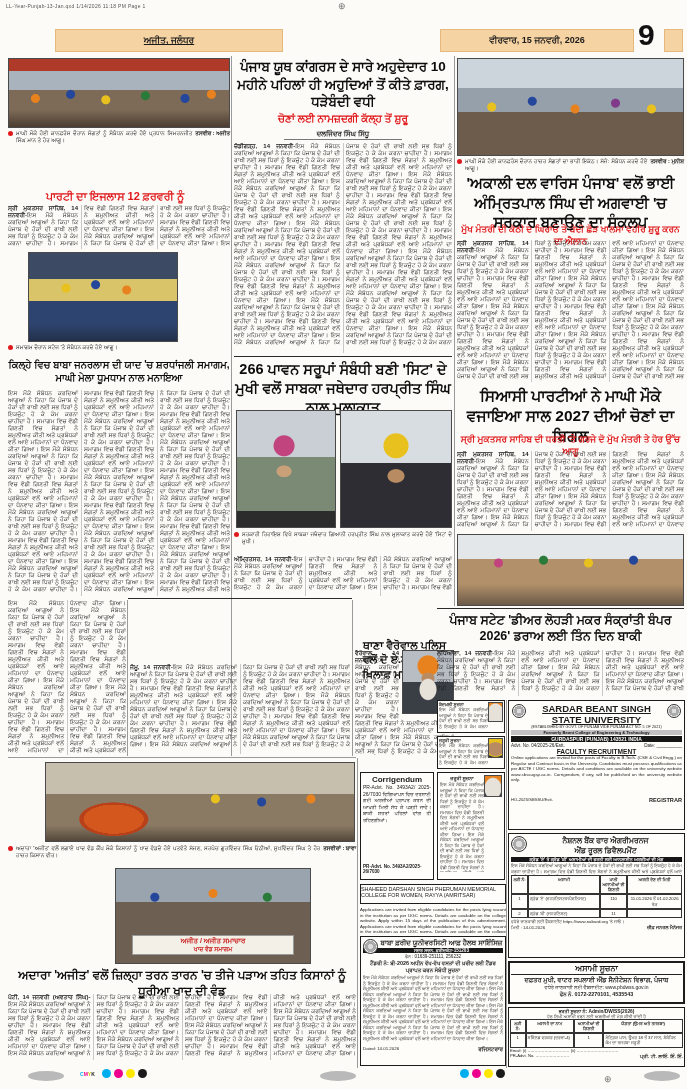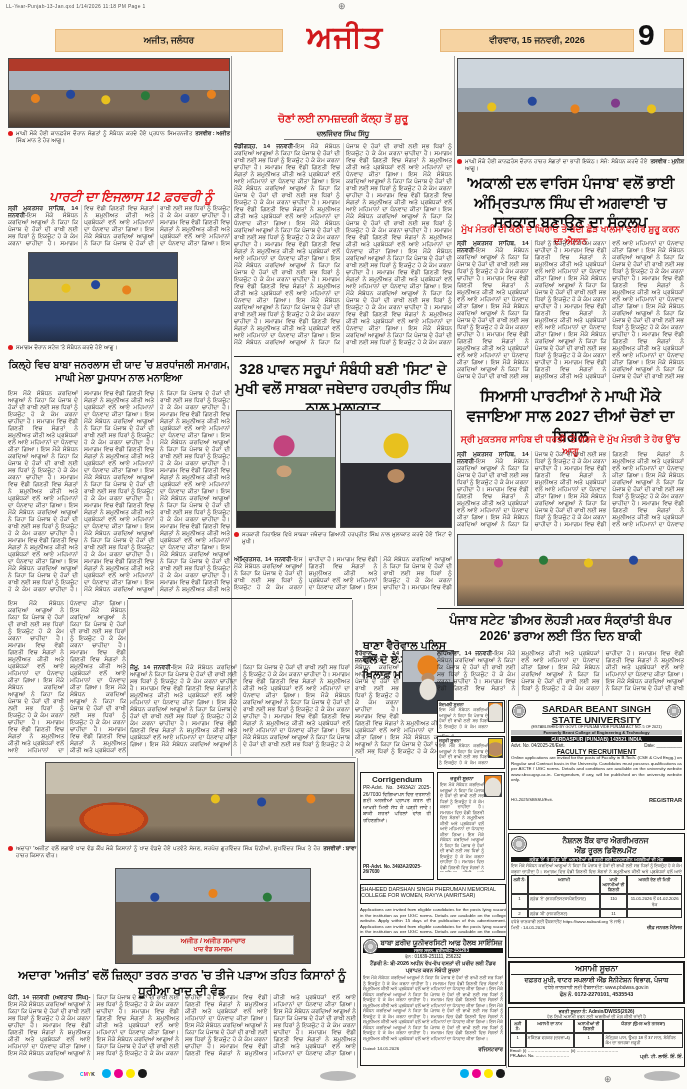--- a/index.html
+++ b/index.html
@@ -95,66 +95,66 @@
 </style>
 </head>
 <body>
 
 <div id="page">
 
   <div class="abs printline" style="left:6px;top:3px;width:420px;">LL-Year-Punjab-13-Jan.qxd   1/14/2026   11:18 PM   Page 1</div>
   <div class="abs reg" style="left:338px;top:1px;">⊕</div>
 
   <div class="abs peach" style="left:55px;top:29px;width:226px;height:21px;display:flex;align-items:center;justify-content:center;">
-    <span style="font-size:9px;font-weight:bold;">ਅਜੀਤ, ਜਲੰਧਰ</span>
-  </div>
-  <div class="abs masthead" style="left:295px;top:20px;width:100px;">ਅਜੀਤ</div>
+    <span style="font-size:9px;font-weight:bold;text-decoration:underline;">ਅਜੀਤ, ਜਲੰਧਰ</span>
+  </div>
   <div class="abs peach" style="left:440px;top:29px;width:192px;height:21px;display:flex;align-items:center;justify-content:center;">
     <span style="font-size:9px;font-weight:bold;">ਵੀਰਵਾਰ, 15 ਜਨਵਰੀ, 2026</span>
   </div>
   <div class="abs pagenum" style="left:638px;top:18px;">9</div>
   <div class="abs peach" style="left:664px;top:29px;width:17px;height:21px;"></div>
 
   <div class="abs vline" style="left:231px;top:56px;height:700px;"></div>
   <div class="abs vline" style="left:454px;top:56px;height:550px;"></div>
   <div class="abs vline" style="left:357px;top:758px;height:310px;"></div>
   <div class="abs vline" style="left:506px;top:700px;height:368px;"></div>
   <div class="abs hline" style="left:8px;top:757px;width:348px;"></div>
 
   <div class="abs photo crowd-a" style="left:8px;top:58px;width:222px;height:70px;"></div>
   <div class="abs cap" style="left:8px;top:130px;width:222px;">
     <span class="bullet"></span>
     <span class="txt">ਮਾਘੀ ਮੌਕੇ ਹੋਈ ਕਾਨਫ਼ਰੰਸ ਦੌਰਾਨ ਸੰਗਤਾਂ ਨੂੰ ਸੰਬੋਧਨ ਕਰਦੇ ਹੋਏ ਪ੍ਰਧਾਨ ਸਿਮਰਨਜੀਤ ਸਿੰਘ ਮਾਨ ਤੇ ਹੋਰ ਆਗੂ।</span>
     <b>ਤਸਵੀਰ : ਅਜੀਤ</b>
   </div>
-  <div class="abs hl red" style="left:20px;top:189px;width:222px;font-size:13px;font-style:italic;">ਪਾਰਟੀ ਦਾ ਇਜਲਾਸ 12 ਫ਼ਰਵਰੀ ਨੂੰ</div>
+  <div class="abs hl red" style="left:4px;top:189px;width:222px;font-size:11px;">ਪਾਰਟੀ ਦਾ ਇਜਲਾਸ 12 ਫ਼ਰਵਰੀ ਨੂੰ</div>
   <div class="abs body cols3" style="left:8px;top:205px;width:222px;height:44px;">
     <b>ਸ੍ਰੀ ਮੁਕਤਸਰ ਸਾਹਿਬ, 14 ਜਨਵਰੀ-</b><span>ਇਸ ਮੌਕੇ ਸੰਬੋਧਨ ਕਰਦਿਆਂ ਆਗੂਆਂ ਨੇ ਕਿਹਾ ਕਿ ਪੰਜਾਬ ਦੇ ਹੱਕਾਂ ਦੀ ਰਾਖੀ ਲਈ ਸਭ ਧਿਰਾਂ ਨੂੰ ਇਕਜੁੱਟ ਹੋ ਕੇ ਕੰਮ ਕਰਨਾ ਚਾਹੀਦਾ ਹੈ। ਸਮਾਗਮ ਵਿਚ ਵੱਡੀ ਗਿਣਤੀ ਵਿਚ ਸੰਗਤਾਂ ਨੇ ਸ਼ਮੂਲੀਅਤ ਕੀਤੀ ਅਤੇ ਪ੍ਰਬੰਧਕਾਂ ਵਲੋਂ ਆਏ ਮਹਿਮਾਨਾਂ ਦਾ ਧੰਨਵਾਦ ਕੀਤਾ ਗਿਆ। ਇਸ ਮੌਕੇ ਸੰਬੋਧਨ ਕਰਦਿਆਂ ਆਗੂਆਂ ਨੇ ਕਿਹਾ ਕਿ ਪੰਜਾਬ ਦੇ ਹੱਕਾਂ ਦੀ ਰਾਖੀ ਲਈ ਸਭ ਧਿਰਾਂ ਨੂੰ ਇਕਜੁੱਟ ਹੋ ਕੇ ਕੰਮ ਕਰਨਾ ਚਾਹੀਦਾ ਹੈ। ਸਮਾਗਮ ਵਿਚ ਵੱਡੀ ਗਿਣਤੀ ਵਿਚ ਸੰਗਤਾਂ ਨੇ ਸ਼ਮੂਲੀਅਤ ਕੀਤੀ ਅਤੇ ਪ੍ਰਬੰਧਕਾਂ ਵਲੋਂ ਆਏ ਮਹਿਮਾਨਾਂ ਦਾ ਧੰਨਵਾਦ ਕੀਤਾ ਗਿਆ। ਇਸ ਮੌਕੇ ਸੰਬੋਧਨ ਕਰਦਿਆਂ ਆਗੂਆਂ ਨੇ ਕਿਹਾ ਕਿ ਪੰਜਾਬ ਦੇ ਹੱਕਾਂ ਦੀ ਰਾਖੀ ਲਈ ਸਭ ਧਿਰਾਂ ਨੂੰ ਇਕਜੁੱਟ ਹੋ ਕੇ ਕੰਮ ਕਰਨਾ ਚਾਹੀਦਾ ਹੈ। ਸਮਾਗਮ ਵਿਚ ਵੱਡੀ ਗਿਣਤੀ ਵਿਚ ਸੰਗਤਾਂ ਨੇ ਸ਼ਮੂਲੀਅਤ ਕੀਤੀ ਅਤੇ ਪ੍ਰਬੰਧਕਾਂ ਵਲੋਂ ਆਏ ਮਹਿਮਾਨਾਂ ਦਾ ਧੰਨਵਾਦ ਕੀਤਾ ਗਿਆ। </span>
   </div>
   <div class="abs photo stage" style="left:28px;top:252px;width:150px;height:90px;"></div>
   <div class="abs cap" style="left:8px;top:344px;width:222px;">
     <span class="bullet"></span>
     <span class="txt">ਸਮਾਗਮ ਦੌਰਾਨ ਸਟੇਜ 'ਤੇ ਸੰਬੋਧਨ ਕਰਦੇ ਹੋਏ ਆਗੂ।</span>
   </div>
   <div class="abs hl" style="left:8px;top:358px;width:222px;font-size:10px;">ਕਿਲ੍ਹੇ ਵਿਚ ਬਾਬਾ ਜਨਰਲਾਸ ਦੀ ਯਾਦ 'ਚ ਸ਼ਰਧਾਂਜਲੀ ਸਮਾਗਮ, ਮਾਘੀ ਮੇਲਾ ਧੂਮਧਾਮ ਨਾਲ ਮਨਾਇਆ</div>
   <div class="abs body cols3" style="left:8px;top:390px;width:222px;height:206px;">
     <span>ਇਸ ਮੌਕੇ ਸੰਬੋਧਨ ਕਰਦਿਆਂ ਆਗੂਆਂ ਨੇ ਕਿਹਾ ਕਿ ਪੰਜਾਬ ਦੇ ਹੱਕਾਂ ਦੀ ਰਾਖੀ ਲਈ ਸਭ ਧਿਰਾਂ ਨੂੰ ਇਕਜੁੱਟ ਹੋ ਕੇ ਕੰਮ ਕਰਨਾ ਚਾਹੀਦਾ ਹੈ। ਸਮਾਗਮ ਵਿਚ ਵੱਡੀ ਗਿਣਤੀ ਵਿਚ ਸੰਗਤਾਂ ਨੇ ਸ਼ਮੂਲੀਅਤ ਕੀਤੀ ਅਤੇ ਪ੍ਰਬੰਧਕਾਂ ਵਲੋਂ ਆਏ ਮਹਿਮਾਨਾਂ ਦਾ ਧੰਨਵਾਦ ਕੀਤਾ ਗਿਆ। ਇਸ ਮੌਕੇ ਸੰਬੋਧਨ ਕਰਦਿਆਂ ਆਗੂਆਂ ਨੇ ਕਿਹਾ ਕਿ ਪੰਜਾਬ ਦੇ ਹੱਕਾਂ ਦੀ ਰਾਖੀ ਲਈ ਸਭ ਧਿਰਾਂ ਨੂੰ ਇਕਜੁੱਟ ਹੋ ਕੇ ਕੰਮ ਕਰਨਾ ਚਾਹੀਦਾ ਹੈ। ਸਮਾਗਮ ਵਿਚ ਵੱਡੀ ਗਿਣਤੀ ਵਿਚ ਸੰਗਤਾਂ ਨੇ ਸ਼ਮੂਲੀਅਤ ਕੀਤੀ ਅਤੇ ਪ੍ਰਬੰਧਕਾਂ ਵਲੋਂ ਆਏ ਮਹਿਮਾਨਾਂ ਦਾ ਧੰਨਵਾਦ ਕੀਤਾ ਗਿਆ। ਇਸ ਮੌਕੇ ਸੰਬੋਧਨ ਕਰਦਿਆਂ ਆਗੂਆਂ ਨੇ ਕਿਹਾ ਕਿ ਪੰਜਾਬ ਦੇ ਹੱਕਾਂ ਦੀ ਰਾਖੀ ਲਈ ਸਭ ਧਿਰਾਂ ਨੂੰ ਇਕਜੁੱਟ ਹੋ ਕੇ ਕੰਮ ਕਰਨਾ ਚਾਹੀਦਾ ਹੈ। ਸਮਾਗਮ ਵਿਚ ਵੱਡੀ ਗਿਣਤੀ ਵਿਚ ਸੰਗਤਾਂ ਨੇ ਸ਼ਮੂਲੀਅਤ ਕੀਤੀ ਅਤੇ ਪ੍ਰਬੰਧਕਾਂ ਵਲੋਂ ਆਏ ਮਹਿਮਾਨਾਂ ਦਾ ਧੰਨਵਾਦ ਕੀਤਾ ਗਿਆ। ਇਸ ਮੌਕੇ ਸੰਬੋਧਨ ਕਰਦਿਆਂ ਆਗੂਆਂ ਨੇ ਕਿਹਾ ਕਿ ਪੰਜਾਬ ਦੇ ਹੱਕਾਂ ਦੀ ਰਾਖੀ ਲਈ ਸਭ ਧਿਰਾਂ ਨੂੰ ਇਕਜੁੱਟ ਹੋ ਕੇ ਕੰਮ ਕਰਨਾ ਚਾਹੀਦਾ ਹੈ। ਸਮਾਗਮ ਵਿਚ ਵੱਡੀ ਗਿਣਤੀ ਵਿਚ ਸੰਗਤਾਂ ਨੇ ਸ਼ਮੂਲੀਅਤ ਕੀਤੀ ਅਤੇ ਪ੍ਰਬੰਧਕਾਂ ਵਲੋਂ ਆਏ ਮਹਿਮਾਨਾਂ ਦਾ ਧੰਨਵਾਦ ਕੀਤਾ ਗਿਆ। ਇਸ ਮੌਕੇ ਸੰਬੋਧਨ ਕਰਦਿਆਂ ਆਗੂਆਂ ਨੇ ਕਿਹਾ ਕਿ ਪੰਜਾਬ ਦੇ ਹੱਕਾਂ ਦੀ ਰਾਖੀ ਲਈ ਸਭ ਧਿਰਾਂ ਨੂੰ ਇਕਜੁੱਟ ਹੋ ਕੇ ਕੰਮ ਕਰਨਾ ਚਾਹੀਦਾ ਹੈ। ਸਮਾਗਮ ਵਿਚ ਵੱਡੀ ਗਿਣਤੀ ਵਿਚ ਸੰਗਤਾਂ ਨੇ ਸ਼ਮੂਲੀਅਤ ਕੀਤੀ ਅਤੇ ਪ੍ਰਬੰਧਕਾਂ ਵਲੋਂ ਆਏ ਮਹਿਮਾਨਾਂ ਦਾ ਧੰਨਵਾਦ ਕੀਤਾ ਗਿਆ। ਇਸ ਮੌਕੇ ਸੰਬੋਧਨ ਕਰਦਿਆਂ ਆਗੂਆਂ ਨੇ ਕਿਹਾ ਕਿ ਪੰਜਾਬ ਦੇ ਹੱਕਾਂ ਦੀ ਰਾਖੀ ਲਈ ਸਭ ਧਿਰਾਂ ਨੂੰ ਇਕਜੁੱਟ ਹੋ ਕੇ ਕੰਮ ਕਰਨਾ ਚਾਹੀਦਾ ਹੈ। ਸਮਾਗਮ ਵਿਚ ਵੱਡੀ ਗਿਣਤੀ ਵਿਚ ਸੰਗਤਾਂ ਨੇ ਸ਼ਮੂਲੀਅਤ ਕੀਤੀ ਅਤੇ ਪ੍ਰਬੰਧਕਾਂ ਵਲੋਂ ਆਏ ਮਹਿਮਾਨਾਂ ਦਾ ਧੰਨਵਾਦ ਕੀਤਾ ਗਿਆ। ਇਸ ਮੌਕੇ ਸੰਬੋਧਨ ਕਰਦਿਆਂ ਆਗੂਆਂ ਨੇ ਕਿਹਾ ਕਿ ਪੰਜਾਬ ਦੇ ਹੱਕਾਂ ਦੀ ਰਾਖੀ ਲਈ ਸਭ ਧਿਰਾਂ ਨੂੰ ਇਕਜੁੱਟ ਹੋ ਕੇ ਕੰਮ ਕਰਨਾ ਚਾਹੀਦਾ ਹੈ। ਸਮਾਗਮ ਵਿਚ ਵੱਡੀ ਗਿਣਤੀ ਵਿਚ ਸੰਗਤਾਂ ਨੇ ਸ਼ਮੂਲੀਅਤ ਕੀਤੀ ਅਤੇ ਪ੍ਰਬੰਧਕਾਂ ਵਲੋਂ ਆਏ ਮਹਿਮਾਨਾਂ ਦਾ ਧੰਨਵਾਦ ਕੀਤਾ ਗਿਆ। ਇਸ ਮੌਕੇ ਸੰਬੋਧਨ ਕਰਦਿਆਂ ਆਗੂਆਂ ਨੇ ਕਿਹਾ ਕਿ ਪੰਜਾਬ ਦੇ ਹੱਕਾਂ ਦੀ ਰਾਖੀ ਲਈ ਸਭ ਧਿਰਾਂ ਨੂੰ ਇਕਜੁੱਟ ਹੋ ਕੇ ਕੰਮ ਕਰਨਾ ਚਾਹੀਦਾ ਹੈ। ਸਮਾਗਮ ਵਿਚ ਵੱਡੀ ਗਿਣਤੀ ਵਿਚ ਸੰਗਤਾਂ ਨੇ ਸ਼ਮੂਲੀਅਤ ਕੀਤੀ ਅਤੇ ਪ੍ਰਬੰਧਕਾਂ ਵਲੋਂ ਆਏ ਮਹਿਮਾਨਾਂ ਦਾ ਧੰਨਵਾਦ ਕੀਤਾ ਗਿਆ। ਇਸ ਮੌਕੇ ਸੰਬੋਧਨ ਕਰਦਿਆਂ ਆਗੂਆਂ ਨੇ ਕਿਹਾ ਕਿ ਪੰਜਾਬ ਦੇ ਹੱਕਾਂ ਦੀ ਰਾਖੀ ਲਈ ਸਭ ਧਿਰਾਂ ਨੂੰ ਇਕਜੁੱਟ ਹੋ ਕੇ ਕੰਮ ਕਰਨਾ ਚਾਹੀਦਾ ਹੈ। ਸਮਾਗਮ ਵਿਚ ਵੱਡੀ ਗਿਣਤੀ ਵਿਚ ਸੰਗਤਾਂ ਨੇ ਸ਼ਮੂਲੀਅਤ ਕੀਤੀ ਅਤੇ ਪ੍ਰਬੰਧਕਾਂ ਵਲੋਂ ਆਏ ਮਹਿਮਾਨਾਂ ਦਾ ਧੰਨਵਾਦ ਕੀਤਾ ਗਿਆ। ਇਸ ਮੌਕੇ ਸੰਬੋਧਨ ਕਰਦਿਆਂ ਆਗੂਆਂ ਨੇ ਕਿਹਾ ਕਿ ਪੰਜਾਬ ਦੇ ਹੱਕਾਂ ਦੀ ਰਾਖੀ ਲਈ ਸਭ ਧਿਰਾਂ ਨੂੰ ਇਕਜੁੱਟ ਹੋ ਕੇ ਕੰਮ ਕਰਨਾ ਚਾਹੀਦਾ ਹੈ। ਸਮਾਗਮ ਵਿਚ ਵੱਡੀ ਗਿਣਤੀ ਵਿਚ ਸੰਗਤਾਂ ਨੇ ਸ਼ਮੂਲੀਅਤ ਕੀਤੀ ਅਤੇ ਪ੍ਰਬੰਧਕਾਂ ਵਲੋਂ ਆਏ ਮਹਿਮਾਨਾਂ ਦਾ ਧੰਨਵਾਦ ਕੀਤਾ ਗਿਆ। ਇਸ ਮੌਕੇ ਸੰਬੋਧਨ ਕਰਦਿਆਂ ਆਗੂਆਂ ਨੇ ਕਿਹਾ ਕਿ ਪੰਜਾਬ ਦੇ ਹੱਕਾਂ ਦੀ ਰਾਖੀ ਲਈ ਸਭ ਧਿਰਾਂ ਨੂੰ ਇਕਜੁੱਟ ਹੋ ਕੇ ਕੰਮ ਕਰਨਾ ਚਾਹੀਦਾ ਹੈ। ਸਮਾਗਮ ਵਿਚ ਵੱਡੀ ਗਿਣਤੀ ਵਿਚ ਸੰਗਤਾਂ ਨੇ ਸ਼ਮੂਲੀਅਤ ਕੀਤੀ ਅਤੇ ਪ੍ਰਬੰਧਕਾਂ ਵਲੋਂ ਆਏ ਮਹਿਮਾਨਾਂ ਦਾ ਧੰਨਵਾਦ ਕੀਤਾ ਗਿਆ। ਇਸ ਮੌਕੇ ਸੰਬੋਧਨ ਕਰਦਿਆਂ ਆਗੂਆਂ ਨੇ ਕਿਹਾ ਕਿ ਪੰਜਾਬ ਦੇ ਹੱਕਾਂ ਦੀ ਰਾਖੀ ਲਈ ਸਭ ਧਿਰਾਂ ਨੂੰ ਇਕਜੁੱਟ ਹੋ ਕੇ ਕੰਮ ਕਰਨਾ ਚਾਹੀਦਾ ਹੈ। ਸਮਾਗਮ ਵਿਚ ਵੱਡੀ ਗਿਣਤੀ ਵਿਚ ਸੰਗਤਾਂ ਨੇ ਸ਼ਮੂਲੀਅਤ ਕੀਤੀ ਅਤੇ ਪ੍ਰਬੰਧਕਾਂ ਵਲੋਂ ਆਏ ਮਹਿਮਾਨਾਂ ਦਾ ਧੰਨਵਾਦ ਕੀਤਾ ਗਿਆ। ਇਸ ਮੌਕੇ ਸੰਬੋਧਨ ਕਰਦਿਆਂ ਆਗੂਆਂ ਨੇ ਕਿਹਾ ਕਿ ਪੰਜਾਬ ਦੇ ਹੱਕਾਂ ਦੀ ਰਾਖੀ ਲਈ ਸਭ ਧਿਰਾਂ ਨੂੰ ਇਕਜੁੱਟ ਹੋ ਕੇ ਕੰਮ ਕਰਨਾ ਚਾਹੀਦਾ ਹੈ। ਸਮਾਗਮ ਵਿਚ ਵੱਡੀ ਗਿਣਤੀ ਵਿਚ ਸੰਗਤਾਂ ਨੇ ਸ਼ਮੂਲੀਅਤ ਕੀਤੀ ਅਤੇ ਪ੍ਰਬੰਧਕਾਂ ਵਲੋਂ ਆਏ ਮਹਿਮਾਨਾਂ ਦਾ ਧੰਨਵਾਦ ਕੀਤਾ ਗਿਆ। ਇਸ ਮੌਕੇ ਸੰਬੋਧਨ ਕਰਦਿਆਂ ਆਗੂਆਂ ਨੇ ਕਿਹਾ ਕਿ ਪੰਜਾਬ ਦੇ ਹੱਕਾਂ ਦੀ ਰਾਖੀ ਲਈ ਸਭ ਧਿਰਾਂ ਨੂੰ ਇਕਜੁੱਟ ਹੋ ਕੇ ਕੰਮ ਕਰਨਾ ਚਾਹੀਦਾ ਹੈ। ਸਮਾਗਮ ਵਿਚ ਵੱਡੀ ਗਿਣਤੀ ਵਿਚ ਸੰਗਤਾਂ ਨੇ ਸ਼ਮੂਲੀਅਤ ਕੀਤੀ ਅਤੇ ਪ੍ਰਬੰਧਕਾਂ ਵਲੋਂ ਆਏ ਮਹਿਮਾਨਾਂ ਦਾ ਧੰਨਵਾਦ ਕੀਤਾ ਗਿਆ। </span>
   </div>
   <div class="abs body cols2" style="left:8px;top:600px;width:118px;height:155px;">
     <span>ਇਸ ਮੌਕੇ ਸੰਬੋਧਨ ਕਰਦਿਆਂ ਆਗੂਆਂ ਨੇ ਕਿਹਾ ਕਿ ਪੰਜਾਬ ਦੇ ਹੱਕਾਂ ਦੀ ਰਾਖੀ ਲਈ ਸਭ ਧਿਰਾਂ ਨੂੰ ਇਕਜੁੱਟ ਹੋ ਕੇ ਕੰਮ ਕਰਨਾ ਚਾਹੀਦਾ ਹੈ। ਸਮਾਗਮ ਵਿਚ ਵੱਡੀ ਗਿਣਤੀ ਵਿਚ ਸੰਗਤਾਂ ਨੇ ਸ਼ਮੂਲੀਅਤ ਕੀਤੀ ਅਤੇ ਪ੍ਰਬੰਧਕਾਂ ਵਲੋਂ ਆਏ ਮਹਿਮਾਨਾਂ ਦਾ ਧੰਨਵਾਦ ਕੀਤਾ ਗਿਆ। ਇਸ ਮੌਕੇ ਸੰਬੋਧਨ ਕਰਦਿਆਂ ਆਗੂਆਂ ਨੇ ਕਿਹਾ ਕਿ ਪੰਜਾਬ ਦੇ ਹੱਕਾਂ ਦੀ ਰਾਖੀ ਲਈ ਸਭ ਧਿਰਾਂ ਨੂੰ ਇਕਜੁੱਟ ਹੋ ਕੇ ਕੰਮ ਕਰਨਾ ਚਾਹੀਦਾ ਹੈ। ਸਮਾਗਮ ਵਿਚ ਵੱਡੀ ਗਿਣਤੀ ਵਿਚ ਸੰਗਤਾਂ ਨੇ ਸ਼ਮੂਲੀਅਤ ਕੀਤੀ ਅਤੇ ਪ੍ਰਬੰਧਕਾਂ ਵਲੋਂ ਆਏ ਮਹਿਮਾਨਾਂ ਦਾ ਧੰਨਵਾਦ ਕੀਤਾ ਗਿਆ। ਇਸ ਮੌਕੇ ਸੰਬੋਧਨ ਕਰਦਿਆਂ ਆਗੂਆਂ ਨੇ ਕਿਹਾ ਕਿ ਪੰਜਾਬ ਦੇ ਹੱਕਾਂ ਦੀ ਰਾਖੀ ਲਈ ਸਭ ਧਿਰਾਂ ਨੂੰ ਇਕਜੁੱਟ ਹੋ ਕੇ ਕੰਮ ਕਰਨਾ ਚਾਹੀਦਾ ਹੈ। ਸਮਾਗਮ ਵਿਚ ਵੱਡੀ ਗਿਣਤੀ ਵਿਚ ਸੰਗਤਾਂ ਨੇ ਸ਼ਮੂਲੀਅਤ ਕੀਤੀ ਅਤੇ ਪ੍ਰਬੰਧਕਾਂ ਵਲੋਂ ਆਏ ਮਹਿਮਾਨਾਂ ਦਾ ਧੰਨਵਾਦ ਕੀਤਾ ਗਿਆ। ਇਸ ਮੌਕੇ ਸੰਬੋਧਨ ਕਰਦਿਆਂ ਆਗੂਆਂ ਨੇ ਕਿਹਾ ਕਿ ਪੰਜਾਬ ਦੇ ਹੱਕਾਂ ਦੀ ਰਾਖੀ ਲਈ ਸਭ ਧਿਰਾਂ ਨੂੰ ਇਕਜੁੱਟ ਹੋ ਕੇ ਕੰਮ ਕਰਨਾ ਚਾਹੀਦਾ ਹੈ। ਸਮਾਗਮ ਵਿਚ ਵੱਡੀ ਗਿਣਤੀ ਵਿਚ ਸੰਗਤਾਂ ਨੇ ਸ਼ਮੂਲੀਅਤ ਕੀਤੀ ਅਤੇ ਪ੍ਰਬੰਧਕਾਂ ਵਲੋਂ ਆਏ ਮਹਿਮਾਨਾਂ ਦਾ ਧੰਨਵਾਦ ਕੀਤਾ ਗਿਆ। ਇਸ ਮੌਕੇ ਸੰਬੋਧਨ ਕਰਦਿਆਂ ਆਗੂਆਂ ਨੇ ਕਿਹਾ ਕਿ ਪੰਜਾਬ ਦੇ ਹੱਕਾਂ ਦੀ ਰਾਖੀ ਲਈ ਸਭ ਧਿਰਾਂ ਨੂੰ ਇਕਜੁੱਟ ਹੋ ਕੇ ਕੰਮ ਕਰਨਾ ਚਾਹੀਦਾ ਹੈ। ਸਮਾਗਮ ਵਿਚ ਵੱਡੀ ਗਿਣਤੀ ਵਿਚ ਸੰਗਤਾਂ ਨੇ ਸ਼ਮੂਲੀਅਤ ਕੀਤੀ ਅਤੇ ਪ੍ਰਬੰਧਕਾਂ ਵਲੋਂ ਆਏ ਮਹਿਮਾਨਾਂ ਦਾ ਧੰਨਵਾਦ ਕੀਤਾ ਗਿਆ। ਇਸ ਮੌਕੇ ਸੰਬੋਧਨ ਕਰਦਿਆਂ ਆਗੂਆਂ ਨੇ ਕਿਹਾ ਕਿ ਪੰਜਾਬ ਦੇ ਹੱਕਾਂ ਦੀ ਰਾਖੀ ਲਈ ਸਭ ਧਿਰਾਂ ਨੂੰ ਇਕਜੁੱਟ ਹੋ ਕੇ ਕੰਮ ਕਰਨਾ ਚਾਹੀਦਾ ਹੈ। ਸਮਾਗਮ ਵਿਚ ਵੱਡੀ ਗਿਣਤੀ ਵਿਚ ਸੰਗਤਾਂ ਨੇ ਸ਼ਮੂਲੀਅਤ ਕੀਤੀ ਅਤੇ ਪ੍ਰਬੰਧਕਾਂ ਵਲੋਂ ਆਏ ਮਹਿਮਾਨਾਂ ਦਾ ਧੰਨਵਾਦ ਕੀਤਾ ਗਿਆ। </span>
   </div>
 
+  <div class="abs hl" style="left:234px;top:58px;width:218px;font-size:13.5px;">ਪੰਜਾਬ ਯੂਥ ਕਾਂਗਰਸ ਦੇ ਸਾਰੇ ਅਹੁਦੇਦਾਰ 10 ਮਹੀਨੇ ਪਹਿਲਾਂ ਹੀ ਅਹੁਦਿਆਂ ਤੋਂ ਕੀਤੇ ਫ਼ਾਰਗ, ਧੜੇਬੰਦੀ ਵਧੀ</div>
   <div class="abs hl red" style="left:234px;top:112px;width:218px;font-size:10.5px;text-align:center;">ਚੋਣਾਂ ਲਈ ਨਾਮਜ਼ਦਗੀ ਕੱਲ੍ਹ ਤੋਂ ਸ਼ੁਰੂ</div>
   <div class="abs byline" style="left:284px;top:130px;width:118px;">ਦਲਜਿੰਦਰ ਸਿੰਘ ਸਿੱਧੂ</div>
   <div class="abs body cols2" style="left:234px;top:143px;width:218px;height:210px;">
     <b>ਚੰਡੀਗੜ੍ਹ, 14 ਜਨਵਰੀ-</b><span>ਇਸ ਮੌਕੇ ਸੰਬੋਧਨ ਕਰਦਿਆਂ ਆਗੂਆਂ ਨੇ ਕਿਹਾ ਕਿ ਪੰਜਾਬ ਦੇ ਹੱਕਾਂ ਦੀ ਰਾਖੀ ਲਈ ਸਭ ਧਿਰਾਂ ਨੂੰ ਇਕਜੁੱਟ ਹੋ ਕੇ ਕੰਮ ਕਰਨਾ ਚਾਹੀਦਾ ਹੈ। ਸਮਾਗਮ ਵਿਚ ਵੱਡੀ ਗਿਣਤੀ ਵਿਚ ਸੰਗਤਾਂ ਨੇ ਸ਼ਮੂਲੀਅਤ ਕੀਤੀ ਅਤੇ ਪ੍ਰਬੰਧਕਾਂ ਵਲੋਂ ਆਏ ਮਹਿਮਾਨਾਂ ਦਾ ਧੰਨਵਾਦ ਕੀਤਾ ਗਿਆ। ਇਸ ਮੌਕੇ ਸੰਬੋਧਨ ਕਰਦਿਆਂ ਆਗੂਆਂ ਨੇ ਕਿਹਾ ਕਿ ਪੰਜਾਬ ਦੇ ਹੱਕਾਂ ਦੀ ਰਾਖੀ ਲਈ ਸਭ ਧਿਰਾਂ ਨੂੰ ਇਕਜੁੱਟ ਹੋ ਕੇ ਕੰਮ ਕਰਨਾ ਚਾਹੀਦਾ ਹੈ। ਸਮਾਗਮ ਵਿਚ ਵੱਡੀ ਗਿਣਤੀ ਵਿਚ ਸੰਗਤਾਂ ਨੇ ਸ਼ਮੂਲੀਅਤ ਕੀਤੀ ਅਤੇ ਪ੍ਰਬੰਧਕਾਂ ਵਲੋਂ ਆਏ ਮਹਿਮਾਨਾਂ ਦਾ ਧੰਨਵਾਦ ਕੀਤਾ ਗਿਆ। ਇਸ ਮੌਕੇ ਸੰਬੋਧਨ ਕਰਦਿਆਂ ਆਗੂਆਂ ਨੇ ਕਿਹਾ ਕਿ ਪੰਜਾਬ ਦੇ ਹੱਕਾਂ ਦੀ ਰਾਖੀ ਲਈ ਸਭ ਧਿਰਾਂ ਨੂੰ ਇਕਜੁੱਟ ਹੋ ਕੇ ਕੰਮ ਕਰਨਾ ਚਾਹੀਦਾ ਹੈ। ਸਮਾਗਮ ਵਿਚ ਵੱਡੀ ਗਿਣਤੀ ਵਿਚ ਸੰਗਤਾਂ ਨੇ ਸ਼ਮੂਲੀਅਤ ਕੀਤੀ ਅਤੇ ਪ੍ਰਬੰਧਕਾਂ ਵਲੋਂ ਆਏ ਮਹਿਮਾਨਾਂ ਦਾ ਧੰਨਵਾਦ ਕੀਤਾ ਗਿਆ। ਇਸ ਮੌਕੇ ਸੰਬੋਧਨ ਕਰਦਿਆਂ ਆਗੂਆਂ ਨੇ ਕਿਹਾ ਕਿ ਪੰਜਾਬ ਦੇ ਹੱਕਾਂ ਦੀ ਰਾਖੀ ਲਈ ਸਭ ਧਿਰਾਂ ਨੂੰ ਇਕਜੁੱਟ ਹੋ ਕੇ ਕੰਮ ਕਰਨਾ ਚਾਹੀਦਾ ਹੈ। ਸਮਾਗਮ ਵਿਚ ਵੱਡੀ ਗਿਣਤੀ ਵਿਚ ਸੰਗਤਾਂ ਨੇ ਸ਼ਮੂਲੀਅਤ ਕੀਤੀ ਅਤੇ ਪ੍ਰਬੰਧਕਾਂ ਵਲੋਂ ਆਏ ਮਹਿਮਾਨਾਂ ਦਾ ਧੰਨਵਾਦ ਕੀਤਾ ਗਿਆ। ਇਸ ਮੌਕੇ ਸੰਬੋਧਨ ਕਰਦਿਆਂ ਆਗੂਆਂ ਨੇ ਕਿਹਾ ਕਿ ਪੰਜਾਬ ਦੇ ਹੱਕਾਂ ਦੀ ਰਾਖੀ ਲਈ ਸਭ ਧਿਰਾਂ ਨੂੰ ਇਕਜੁੱਟ ਹੋ ਕੇ ਕੰਮ ਕਰਨਾ ਚਾਹੀਦਾ ਹੈ। ਸਮਾਗਮ ਵਿਚ ਵੱਡੀ ਗਿਣਤੀ ਵਿਚ ਸੰਗਤਾਂ ਨੇ ਸ਼ਮੂਲੀਅਤ ਕੀਤੀ ਅਤੇ ਪ੍ਰਬੰਧਕਾਂ ਵਲੋਂ ਆਏ ਮਹਿਮਾਨਾਂ ਦਾ ਧੰਨਵਾਦ ਕੀਤਾ ਗਿਆ। ਇਸ ਮੌਕੇ ਸੰਬੋਧਨ ਕਰਦਿਆਂ ਆਗੂਆਂ ਨੇ ਕਿਹਾ ਕਿ ਪੰਜਾਬ ਦੇ ਹੱਕਾਂ ਦੀ ਰਾਖੀ ਲਈ ਸਭ ਧਿਰਾਂ ਨੂੰ ਇਕਜੁੱਟ ਹੋ ਕੇ ਕੰਮ ਕਰਨਾ ਚਾਹੀਦਾ ਹੈ। ਸਮਾਗਮ ਵਿਚ ਵੱਡੀ ਗਿਣਤੀ ਵਿਚ ਸੰਗਤਾਂ ਨੇ ਸ਼ਮੂਲੀਅਤ ਕੀਤੀ ਅਤੇ ਪ੍ਰਬੰਧਕਾਂ ਵਲੋਂ ਆਏ ਮਹਿਮਾਨਾਂ ਦਾ ਧੰਨਵਾਦ ਕੀਤਾ ਗਿਆ। ਇਸ ਮੌਕੇ ਸੰਬੋਧਨ ਕਰਦਿਆਂ ਆਗੂਆਂ ਨੇ ਕਿਹਾ ਕਿ ਪੰਜਾਬ ਦੇ ਹੱਕਾਂ ਦੀ ਰਾਖੀ ਲਈ ਸਭ ਧਿਰਾਂ ਨੂੰ ਇਕਜੁੱਟ ਹੋ ਕੇ ਕੰਮ ਕਰਨਾ ਚਾਹੀਦਾ ਹੈ। ਸਮਾਗਮ ਵਿਚ ਵੱਡੀ ਗਿਣਤੀ ਵਿਚ ਸੰਗਤਾਂ ਨੇ ਸ਼ਮੂਲੀਅਤ ਕੀਤੀ ਅਤੇ ਪ੍ਰਬੰਧਕਾਂ ਵਲੋਂ ਆਏ ਮਹਿਮਾਨਾਂ ਦਾ ਧੰਨਵਾਦ ਕੀਤਾ ਗਿਆ। ਇਸ ਮੌਕੇ ਸੰਬੋਧਨ ਕਰਦਿਆਂ ਆਗੂਆਂ ਨੇ ਕਿਹਾ ਕਿ ਪੰਜਾਬ ਦੇ ਹੱਕਾਂ ਦੀ ਰਾਖੀ ਲਈ ਸਭ ਧਿਰਾਂ ਨੂੰ ਇਕਜੁੱਟ ਹੋ ਕੇ ਕੰਮ ਕਰਨਾ ਚਾਹੀਦਾ ਹੈ। ਸਮਾਗਮ ਵਿਚ ਵੱਡੀ ਗਿਣਤੀ ਵਿਚ ਸੰਗਤਾਂ ਨੇ ਸ਼ਮੂਲੀਅਤ ਕੀਤੀ ਅਤੇ ਪ੍ਰਬੰਧਕਾਂ ਵਲੋਂ ਆਏ ਮਹਿਮਾਨਾਂ ਦਾ ਧੰਨਵਾਦ ਕੀਤਾ ਗਿਆ। ਇਸ ਮੌਕੇ ਸੰਬੋਧਨ ਕਰਦਿਆਂ ਆਗੂਆਂ ਨੇ ਕਿਹਾ ਕਿ ਪੰਜਾਬ ਦੇ ਹੱਕਾਂ ਦੀ ਰਾਖੀ ਲਈ ਸਭ ਧਿਰਾਂ ਨੂੰ ਇਕਜੁੱਟ ਹੋ ਕੇ ਕੰਮ ਕਰਨਾ ਚਾਹੀਦਾ ਹੈ। ਸਮਾਗਮ ਵਿਚ ਵੱਡੀ ਗਿਣਤੀ ਵਿਚ ਸੰਗਤਾਂ ਨੇ ਸ਼ਮੂਲੀਅਤ ਕੀਤੀ ਅਤੇ ਪ੍ਰਬੰਧਕਾਂ ਵਲੋਂ ਆਏ ਮਹਿਮਾਨਾਂ ਦਾ ਧੰਨਵਾਦ ਕੀਤਾ ਗਿਆ। ਇਸ ਮੌਕੇ ਸੰਬੋਧਨ ਕਰਦਿਆਂ ਆਗੂਆਂ ਨੇ ਕਿਹਾ ਕਿ ਪੰਜਾਬ ਦੇ ਹੱਕਾਂ ਦੀ ਰਾਖੀ ਲਈ ਸਭ ਧਿਰਾਂ ਨੂੰ ਇਕਜੁੱਟ ਹੋ ਕੇ ਕੰਮ ਕਰਨਾ ਚਾਹੀਦਾ ਹੈ। ਸਮਾਗਮ ਵਿਚ ਵੱਡੀ ਗਿਣਤੀ ਵਿਚ ਸੰਗਤਾਂ ਨੇ ਸ਼ਮੂਲੀਅਤ ਕੀਤੀ ਅਤੇ ਪ੍ਰਬੰਧਕਾਂ ਵਲੋਂ ਆਏ ਮਹਿਮਾਨਾਂ ਦਾ ਧੰਨਵਾਦ ਕੀਤਾ ਗਿਆ। ਇਸ ਮੌਕੇ ਸੰਬੋਧਨ ਕਰਦਿਆਂ ਆਗੂਆਂ ਨੇ ਕਿਹਾ ਕਿ ਪੰਜਾਬ ਦੇ ਹੱਕਾਂ ਦੀ ਰਾਖੀ ਲਈ ਸਭ ਧਿਰਾਂ ਨੂੰ ਇਕਜੁੱਟ ਹੋ ਕੇ ਕੰਮ ਕਰਨਾ ਚਾਹੀਦਾ ਹੈ। ਸਮਾਗਮ ਵਿਚ ਵੱਡੀ ਗਿਣਤੀ ਵਿਚ ਸੰਗਤਾਂ ਨੇ ਸ਼ਮੂਲੀਅਤ ਕੀਤੀ ਅਤੇ ਪ੍ਰਬੰਧਕਾਂ ਵਲੋਂ ਆਏ ਮਹਿਮਾਨਾਂ ਦਾ ਧੰਨਵਾਦ ਕੀਤਾ ਗਿਆ। </span>
   </div>
 
   <div class="abs box-t" style="left:234px;top:356px;width:218px;height:1px;"></div>
-  <div class="abs hl" style="left:234px;top:360px;width:218px;font-size:14.5px;">328 ਪਾਵਨ ਸਰੂਪਾਂ ਸੰਬੰਧੀ ਬਣੀ 'ਸਿਟ' ਦੇ ਮੁਖੀ ਵਲੋਂ ਸਾਬਕਾ ਜਥੇਦਾਰ ਹਰਪ੍ਰੀਤ ਸਿੰਘ ਨਾਲ ਮੁਲਾਕਾਤ</div>
+  <div class="abs hl" style="left:234px;top:360px;width:218px;font-size:14.5px;">266 ਪਾਵਨ ਸਰੂਪਾਂ ਸੰਬੰਧੀ ਬਣੀ 'ਸਿਟ' ਦੇ ਮੁਖੀ ਵਲੋਂ ਸਾਬਕਾ ਜਥੇਦਾਰ ਹਰਪ੍ਰੀਤ ਸਿੰਘ ਨਾਲ ਮੁਲਾਕਾਤ</div>
   <div class="abs photo speaker" style="left:236px;top:410px;width:100px;height:118px;"></div>
   <div class="abs photo portrait-y" style="left:340px;top:410px;width:112px;height:118px;"></div>
   <div class="abs cap" style="left:234px;top:531px;width:218px;">
     <span class="bullet"></span>
     <span class="txt">ਸਰਕਾਰੀ ਰਿਹਾਇਸ਼ ਵਿਖੇ ਸਾਬਕਾ ਜਥੇਦਾਰ ਗਿਆਨੀ ਹਰਪ੍ਰੀਤ ਸਿੰਘ ਨਾਲ ਮੁਲਾਕਾਤ ਕਰਦੇ ਹੋਏ 'ਸਿਟ' ਦੇ ਮੁਖੀ।</span>
   </div>
   <div class="abs body cols3" style="left:234px;top:556px;width:218px;height:40px;">
     <b>ਅੰਮ੍ਰਿਤਸਰ, 14 ਜਨਵਰੀ-</b><span>ਇਸ ਮੌਕੇ ਸੰਬੋਧਨ ਕਰਦਿਆਂ ਆਗੂਆਂ ਨੇ ਕਿਹਾ ਕਿ ਪੰਜਾਬ ਦੇ ਹੱਕਾਂ ਦੀ ਰਾਖੀ ਲਈ ਸਭ ਧਿਰਾਂ ਨੂੰ ਇਕਜੁੱਟ ਹੋ ਕੇ ਕੰਮ ਕਰਨਾ ਚਾਹੀਦਾ ਹੈ। ਸਮਾਗਮ ਵਿਚ ਵੱਡੀ ਗਿਣਤੀ ਵਿਚ ਸੰਗਤਾਂ ਨੇ ਸ਼ਮੂਲੀਅਤ ਕੀਤੀ ਅਤੇ ਪ੍ਰਬੰਧਕਾਂ ਵਲੋਂ ਆਏ ਮਹਿਮਾਨਾਂ ਦਾ ਧੰਨਵਾਦ ਕੀਤਾ ਗਿਆ। ਇਸ ਮੌਕੇ ਸੰਬੋਧਨ ਕਰਦਿਆਂ ਆਗੂਆਂ ਨੇ ਕਿਹਾ ਕਿ ਪੰਜਾਬ ਦੇ ਹੱਕਾਂ ਦੀ ਰਾਖੀ ਲਈ ਸਭ ਧਿਰਾਂ ਨੂੰ ਇਕਜੁੱਟ ਹੋ ਕੇ ਕੰਮ ਕਰਨਾ ਚਾਹੀਦਾ ਹੈ। ਸਮਾਗਮ ਵਿਚ ਵੱਡੀ ਗਿਣਤੀ ਵਿਚ ਸੰਗਤਾਂ ਨੇ ਸ਼ਮੂਲੀਅਤ ਕੀਤੀ ਅਤੇ ਪ੍ਰਬੰਧਕਾਂ ਵਲੋਂ ਆਏ ਮਹਿਮਾਨਾਂ ਦਾ ਧੰਨਵਾਦ ਕੀਤਾ ਗਿਆ। ਇਸ ਮੌਕੇ ਸੰਬੋਧਨ ਕਰਦਿਆਂ ਆਗੂਆਂ ਨੇ ਕਿਹਾ ਕਿ ਪੰਜਾਬ ਦੇ ਹੱਕਾਂ ਦੀ ਰਾਖੀ ਲਈ ਸਭ ਧਿਰਾਂ ਨੂੰ ਇਕਜੁੱਟ ਹੋ ਕੇ ਕੰਮ ਕਰਨਾ ਚਾਹੀਦਾ ਹੈ। ਸਮਾਗਮ ਵਿਚ ਵੱਡੀ ਗਿਣਤੀ ਵਿਚ ਸੰਗਤਾਂ ਨੇ ਸ਼ਮੂਲੀਅਤ ਕੀਤੀ ਅਤੇ ਪ੍ਰਬੰਧਕਾਂ ਵਲੋਂ ਆਏ ਮਹਿਮਾਨਾਂ ਦਾ ਧੰਨਵਾਦ ਕੀਤਾ ਗਿਆ। </span>
   </div>
 

